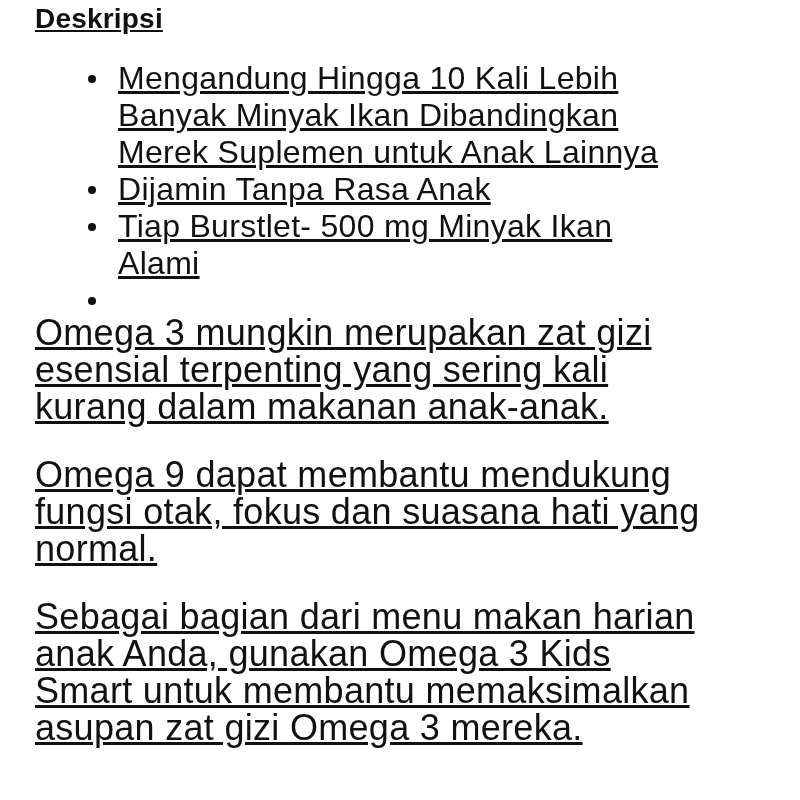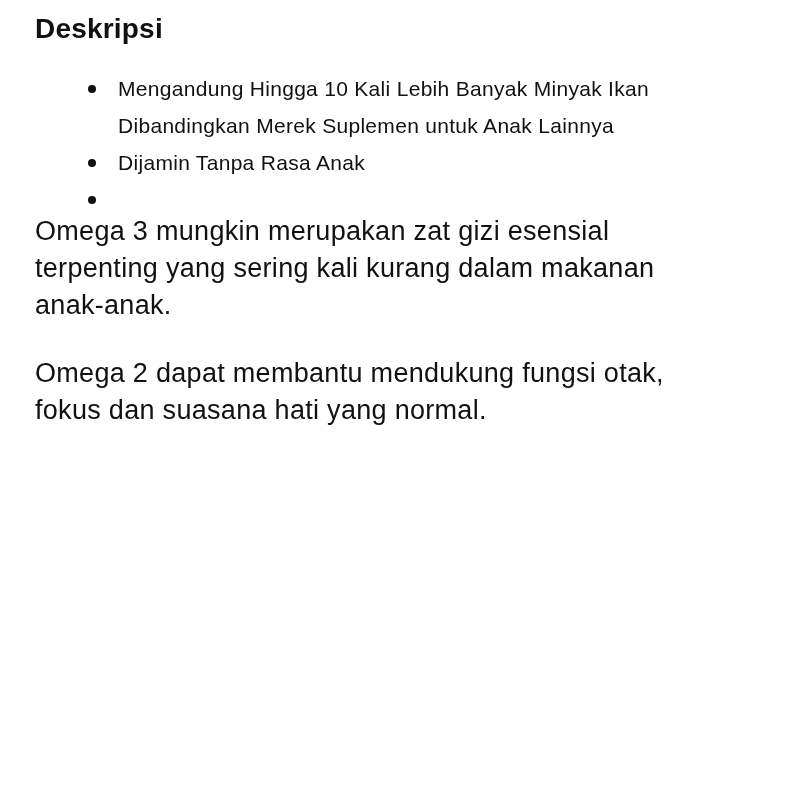--- a/index.html
+++ b/index.html
@@ -9,59 +9,60 @@
   }
   body {
     width: 800px;
     height: 800px;
     overflow: hidden;
     font-family: "Liberation Sans", sans-serif;
     color: #111111;
     -webkit-font-smoothing: antialiased;
   }
   .page {
-    padding: 12px 45px 0 35px;
+    padding: 2px 45px 0 35px;
     box-sizing: border-box;
     width: 784px;
+    text-decoration: underline;
   }
   .section-title {
     margin: 0;
     font-size: 28px;
     line-height: 34px;
     font-weight: 700;
     letter-spacing: 0.2px;
     color: #111111;
   }
   .feature-list {
     list-style: none;
     margin: 24px 0 0 0;
     padding: 0;
     max-width: 663px;
-    font-size: 21px;
+    font-size: 32px;
     line-height: 37px;
     letter-spacing: 0.3px;
   }
   .feature-list li {
     position: relative;
     padding-left: 83px;
     margin: 0;
   }
   .bullet-dot {
     position: absolute;
     left: 53px;
     top: 15px;
     width: 8px;
     height: 8px;
     border-radius: 50%;
     background: #111111;
   }
   .body-paragraph {
     margin: 31px 0 0 0;
     max-width: 672px;
-    font-size: 27px;
+    font-size: 36px;
     line-height: 37px;
     letter-spacing: 0.3px;
     color: #111111;
   }
 </style>
 </head>
 <body>
 
 <main class="page">
 
@@ -71,21 +72,26 @@
     <li>
       <span class="bullet-dot"></span>
       <span>Mengandung Hingga 10 Kali Lebih Banyak Minyak Ikan Dibandingkan Merek Suplemen untuk Anak Lainnya</span>
     </li>
     <li>
       <span class="bullet-dot"></span>
       <span>Dijamin Tanpa Rasa Anak</span>
     </li>
     <li>
       <span class="bullet-dot"></span>
+      <span>Tiap Burstlet- 500 mg Minyak Ikan Alami</span>
+    </li>
+    <li>
+      <span class="bullet-dot"></span>
     </li>
   </ul>
 
   <p class="body-paragraph" style="margin-top: 32px;">Omega 3 mungkin merupakan zat gizi esensial terpenting yang sering kali kurang dalam makanan anak-anak.</p>
 
-  <p class="body-paragraph">Omega 2 dapat membantu mendukung fungsi otak, fokus dan suasana hati yang normal.</p>
+  <p class="body-paragraph">Omega 9 dapat membantu mendukung fungsi otak, fokus dan suasana hati yang normal.</p>
 
+  <p class="body-paragraph">Sebagai bagian dari menu makan harian anak Anda, gunakan Omega 3 Kids Smart untuk membantu memaksimalkan asupan zat gizi Omega 3 mereka.</p>
 
 </main>
 
 </body></html>

